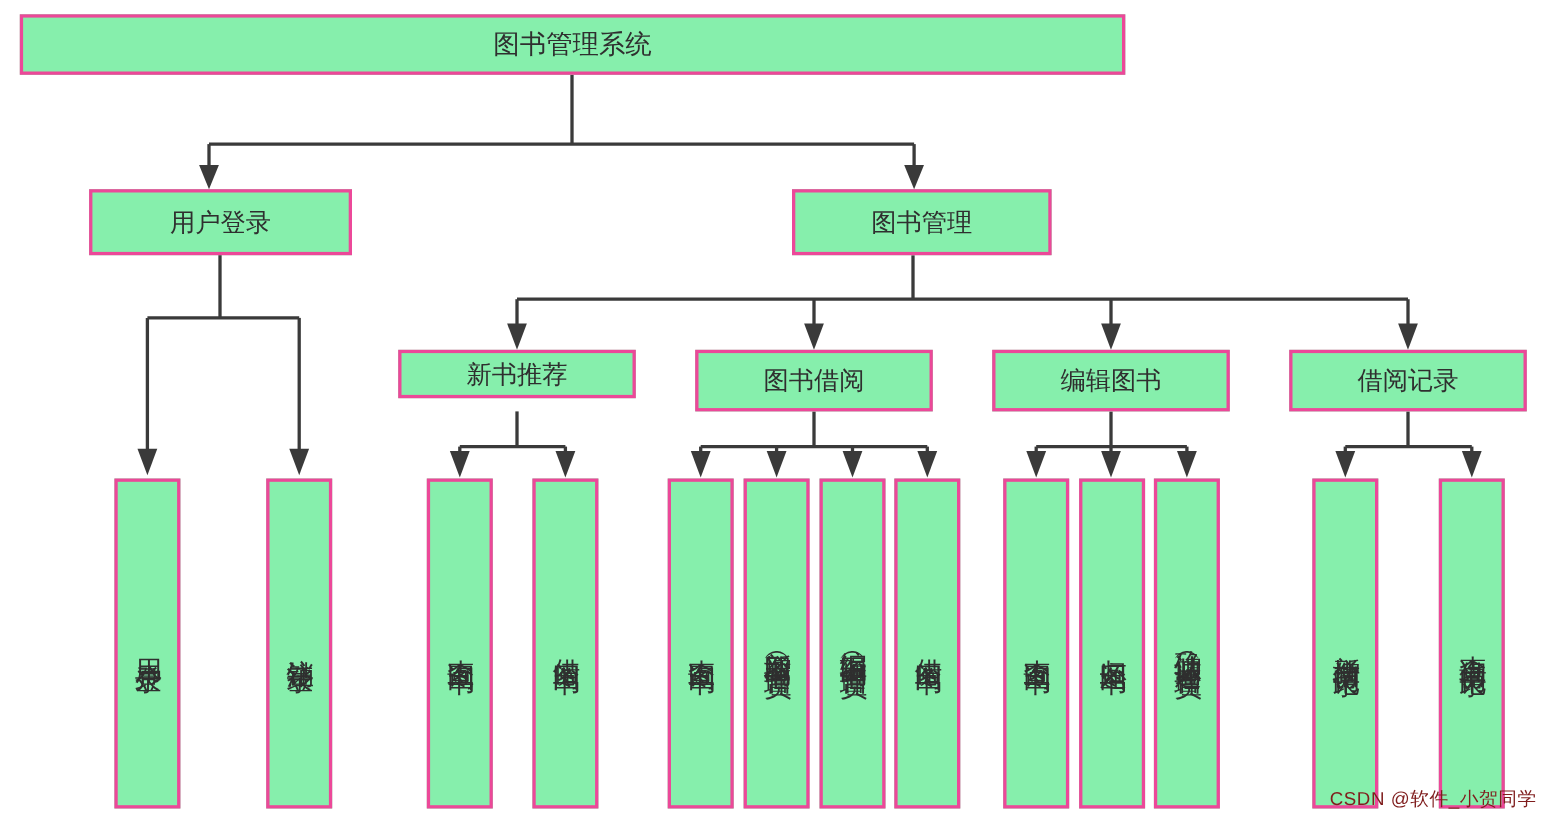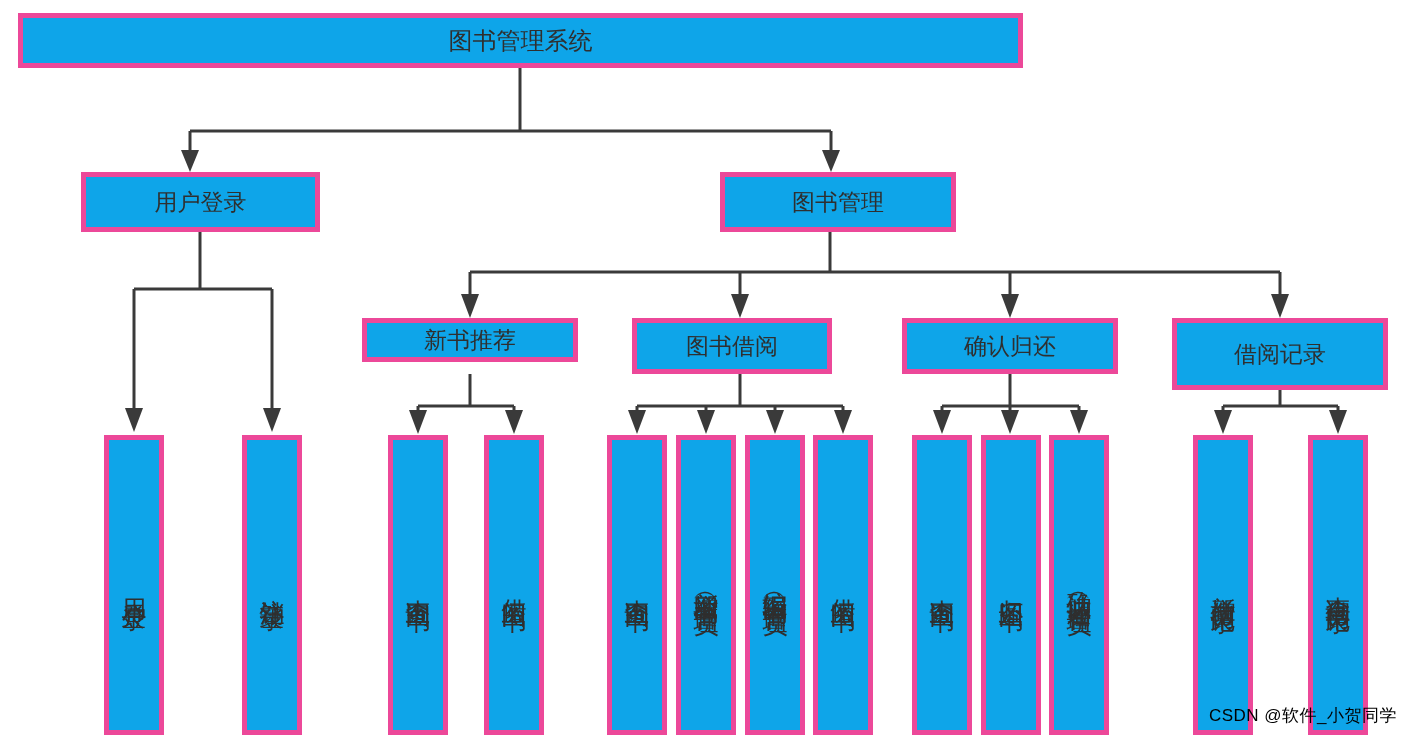--- a/index.html
+++ b/index.html
@@ -16,22 +16,22 @@
   }
   #diagram-root {
     position: relative;
     width: 1405px;
     height: 747px;
     background: #ffffff;
   }
   .node {
     position: absolute;
     box-sizing: border-box;
-    background: #0ea5e9;
-    border: 5px solid #ec4899;
+    background: #86efac;
+    border: 3px solid #ec4899;
     display: flex;
     align-items: center;
     justify-content: center;
   }
   .node-label {
     color: #2f2f2f;
     line-height: 1.15;
     white-space: nowrap;
     text-align: center;
   }
@@ -67,23 +67,23 @@
     stroke: #3a3a3a;
     stroke-width: 3;
     fill: none;
   }
   .arrow-head {
     fill: #3a3a3a;
   }
   #watermark {
     position: absolute;
     right: 8px;
-    bottom: 20px;
+    bottom: 9px;
     font-size: 17px;
-    color: #000000;
+    color: #7f1d1d;
     letter-spacing: 0.5px;
     white-space: nowrap;
     margin-left: 16px;
   }
 </style>
 </head>
 <body>
 
 <div id="diagram-root">
 
@@ -158,27 +158,27 @@
   <div class="node horiz" style="left:81px; top:172px; width:239px; height:60px;">
     <span class="node-label">用户登录</span>
   </div>
   <div class="node horiz" style="left:720px; top:172px; width:236px; height:60px;">
     <span class="node-label">图书管理</span>
   </div>
 
   <div class="node horiz" style="left:362px; top:318px; width:216px; height:44px;">
     <span class="node-label">新书推荐</span>
   </div>
-  <div class="node horiz" style="left:632px; top:318px; width:200px; height:56px;">
+  <div class="node horiz" style="left:632px; top:318px; width:216px; height:56px;">
     <span class="node-label">图书借阅</span>
   </div>
   <div class="node horiz" style="left:902px; top:318px; width:216px; height:56px;">
-    <span class="node-label">确认归还</span>
-  </div>
-  <div class="node horiz" style="left:1172px; top:318px; width:216px; height:72px;">
+    <span class="node-label">编辑图书</span>
+  </div>
+  <div class="node horiz" style="left:1172px; top:318px; width:216px; height:56px;">
     <span class="node-label">借阅记录</span>
   </div>
 
   <div class="node leaf" style="left:104px; top:435px; width:60px; height:300px;">
     <span class="node-label">用户登录</span>
   </div>
   <div class="node leaf" style="left:242px; top:435px; width:60px; height:300px;">
     <span class="node-label">注销登录</span>
   </div>
 

